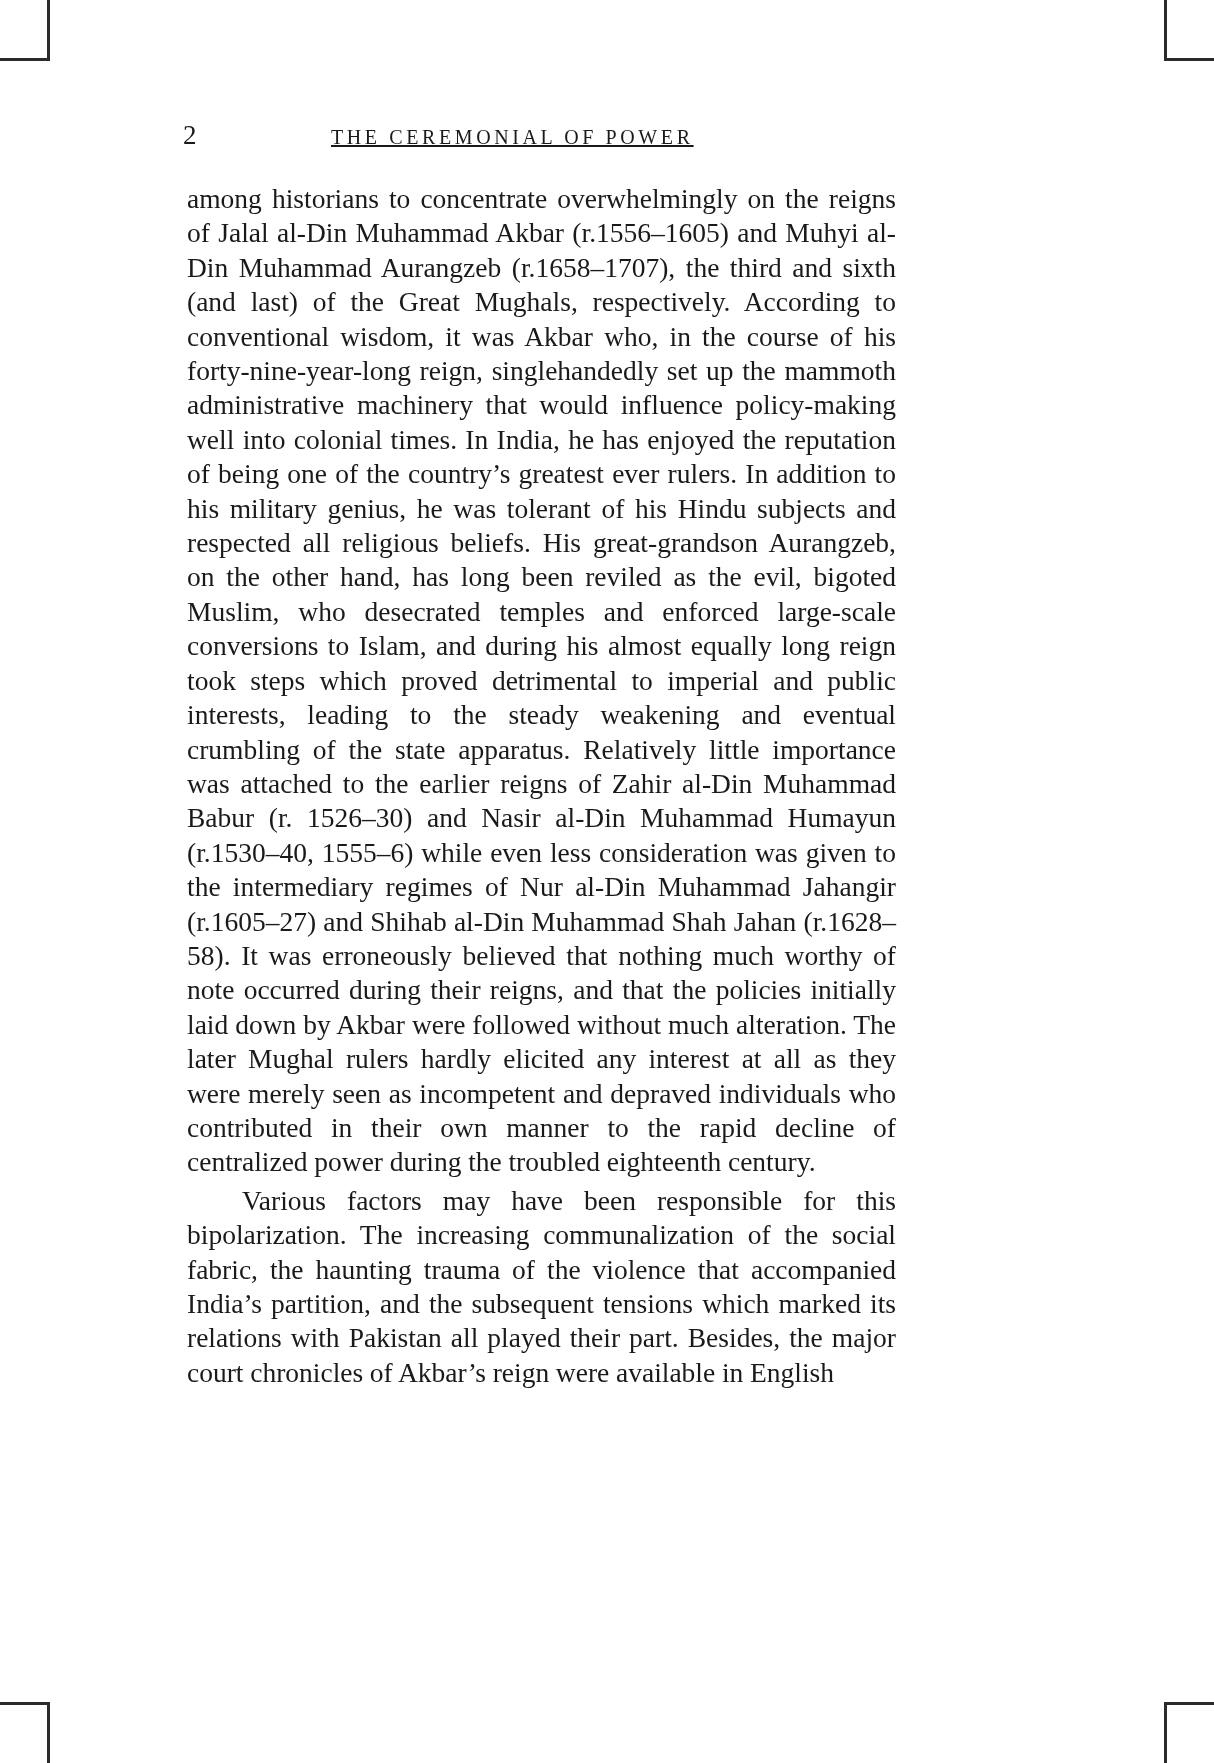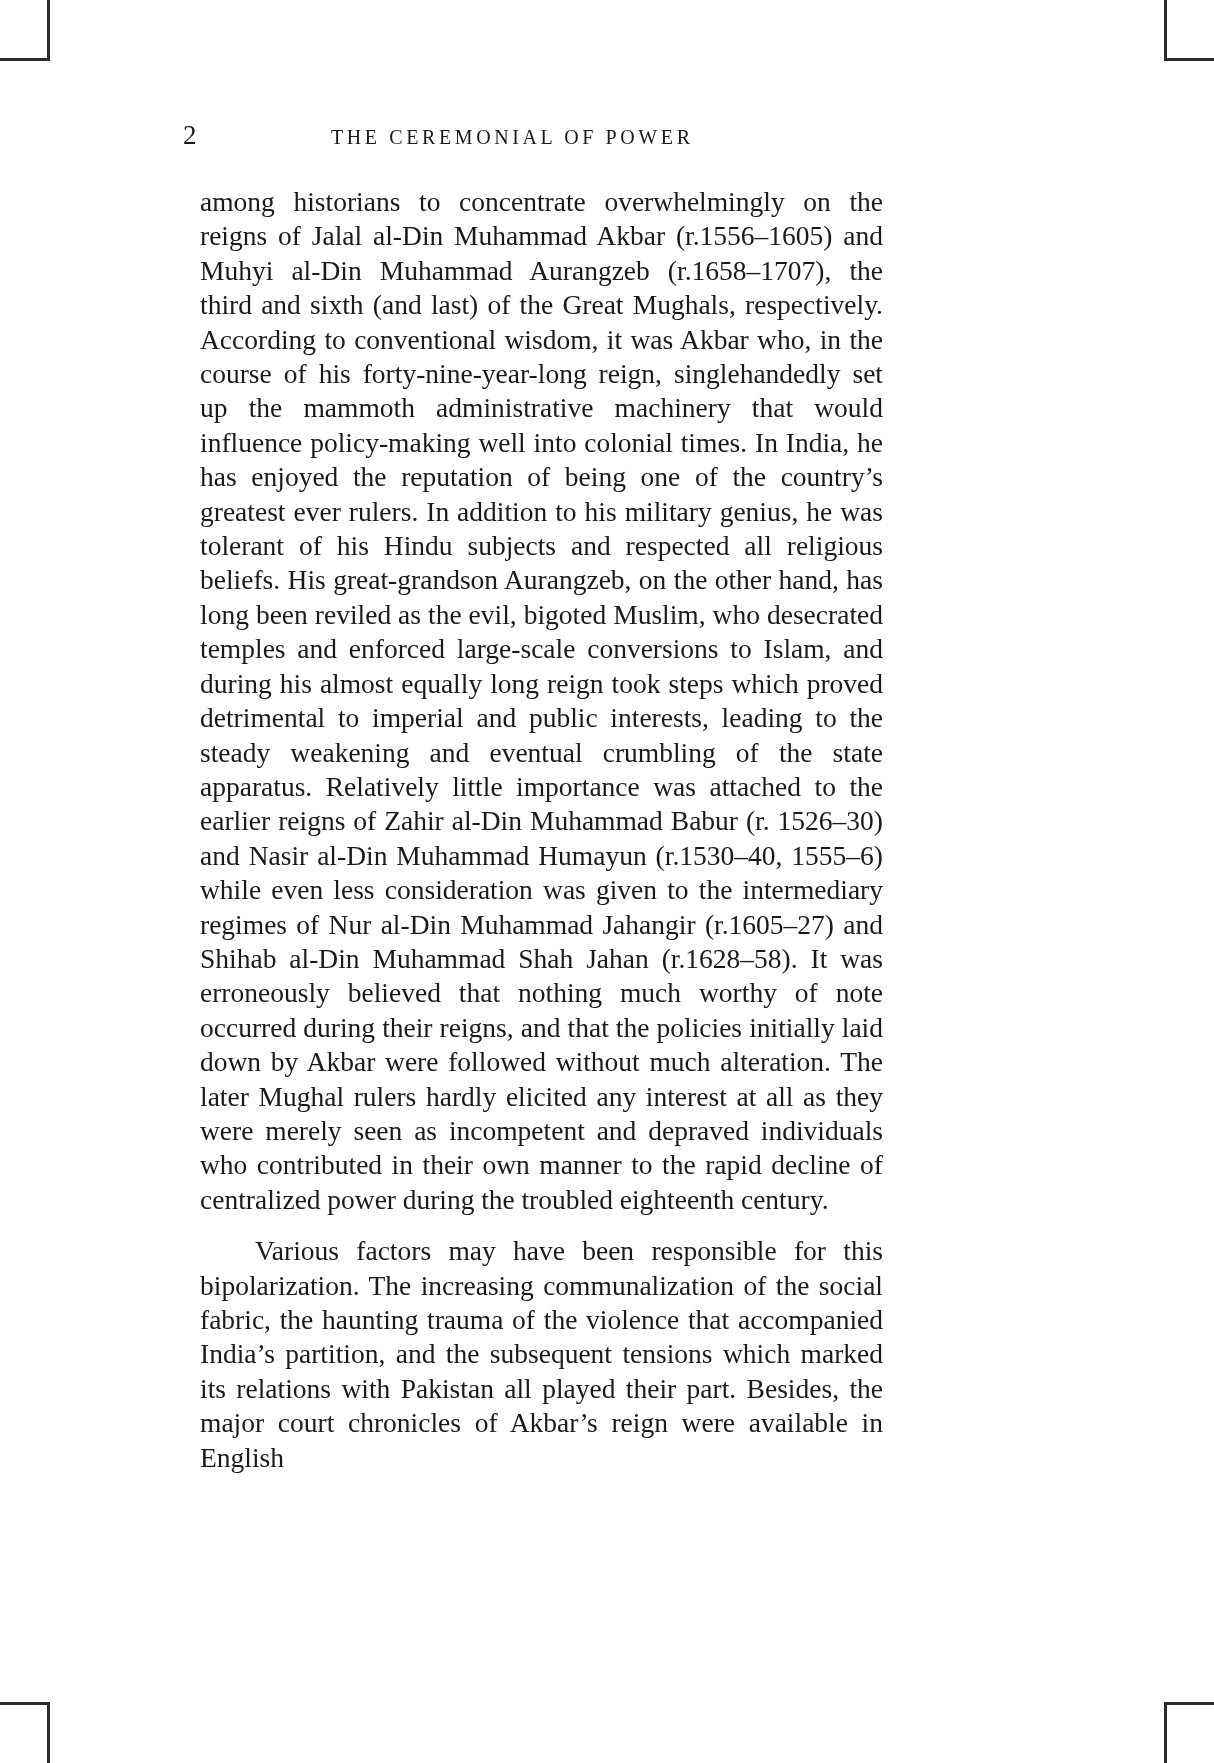--- a/index.html
+++ b/index.html
@@ -69,24 +69,25 @@
     letter-spacing: 0;
     width: 148px;
     flex: 0 0 148px;
   }
   .header-title {
     font-size: 20px;
     line-height: 1;
     letter-spacing: 3.6px;
     text-transform: uppercase;
     white-space: nowrap;
+    text-decoration: underline;
   }
 
   .body-copy p {
-    margin: 17px;
+    margin: 4px;
     font-size: 27.5px;
     line-height: 34.4px;
     text-align: justify;
     text-justify: inter-word;
     word-spacing: -0.2px;
     hyphens: none;
     -webkit-hyphens: none;
   }
   .body-copy p.indent {
     text-indent: 2.0em;

